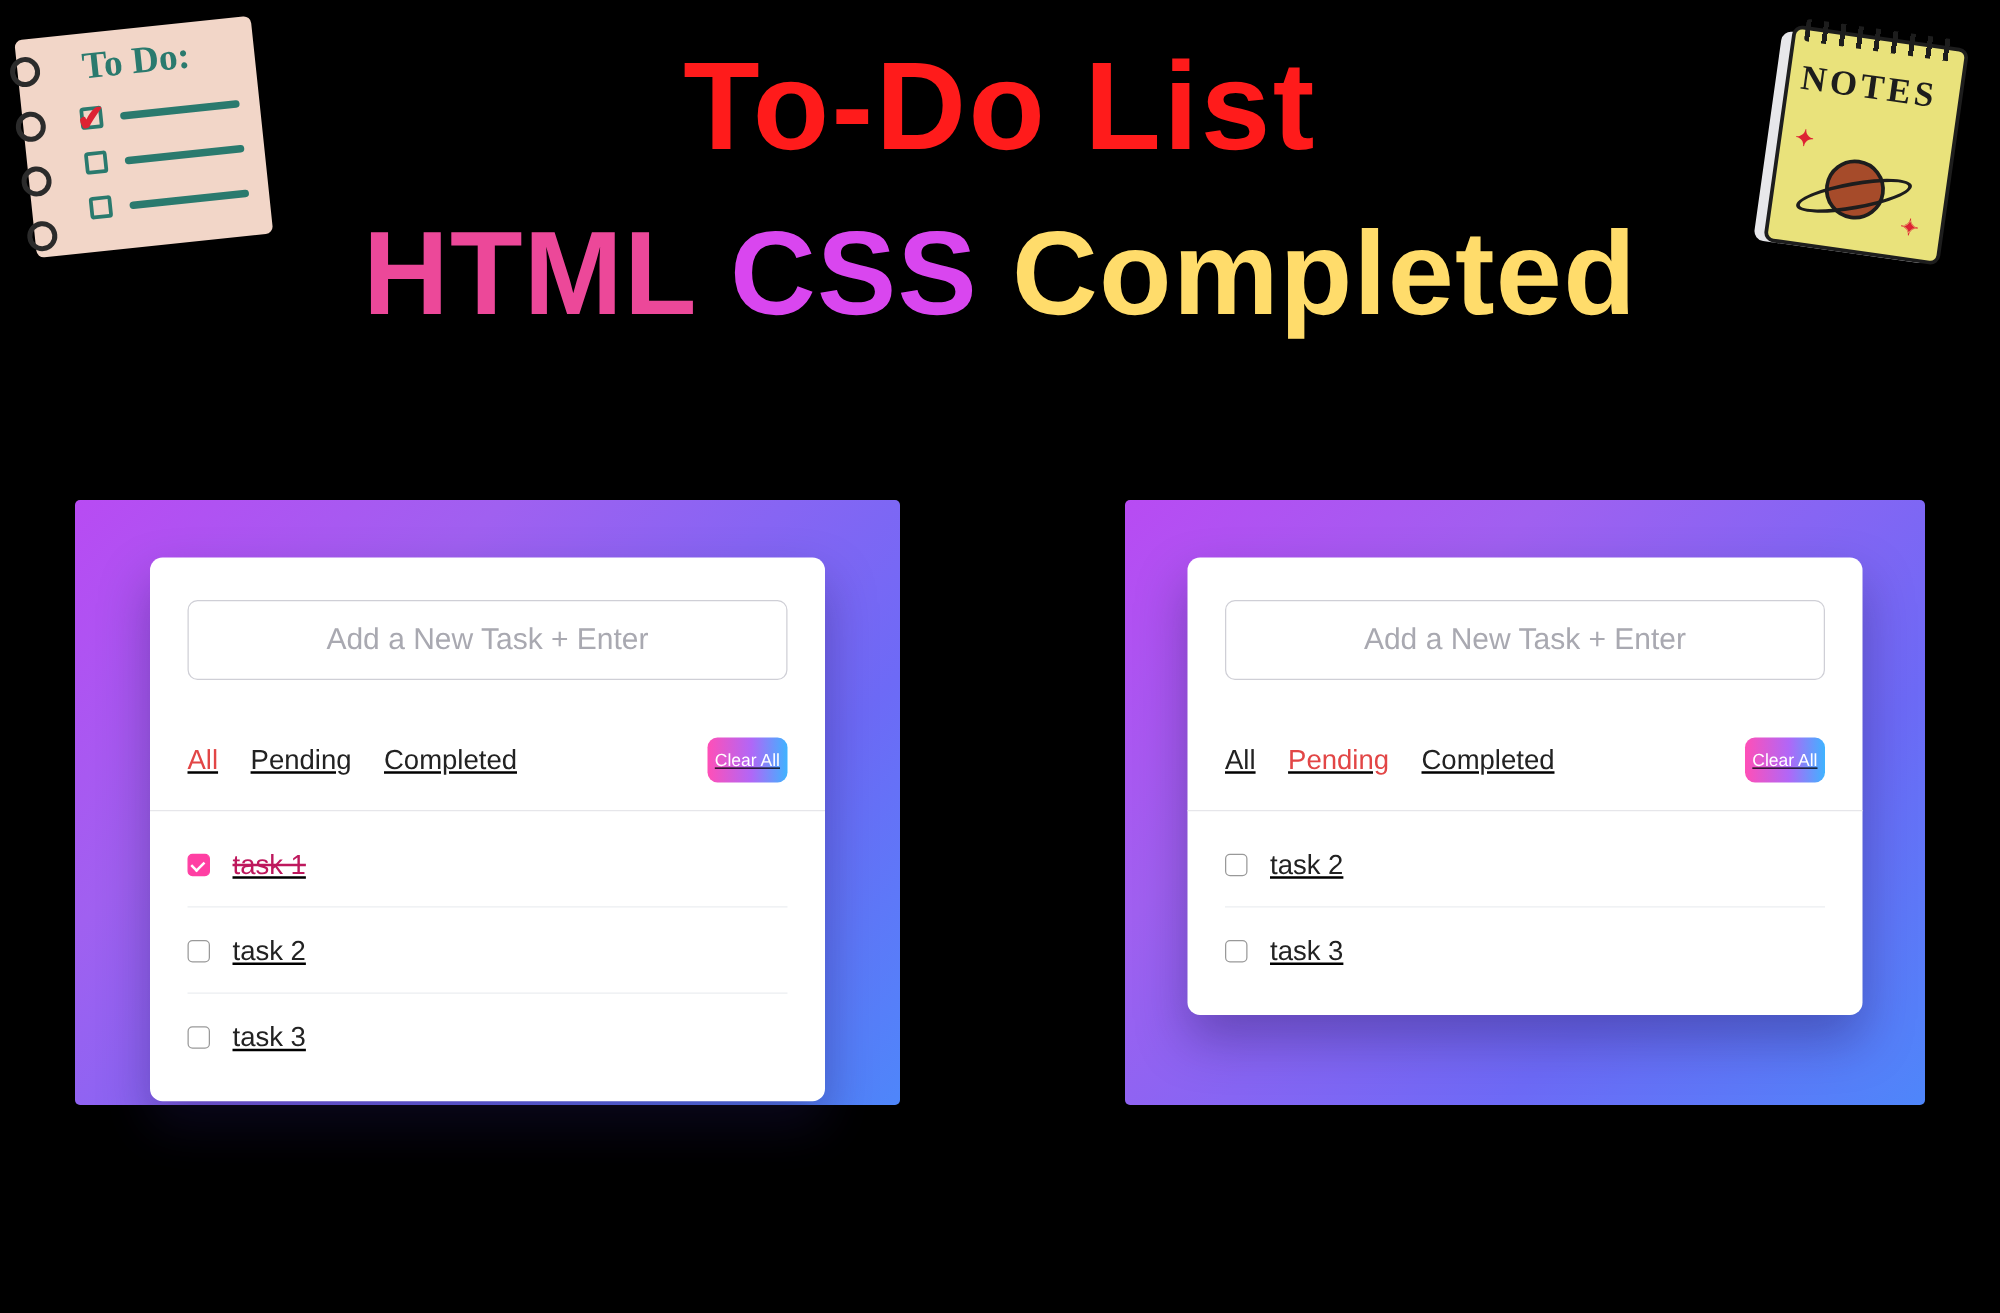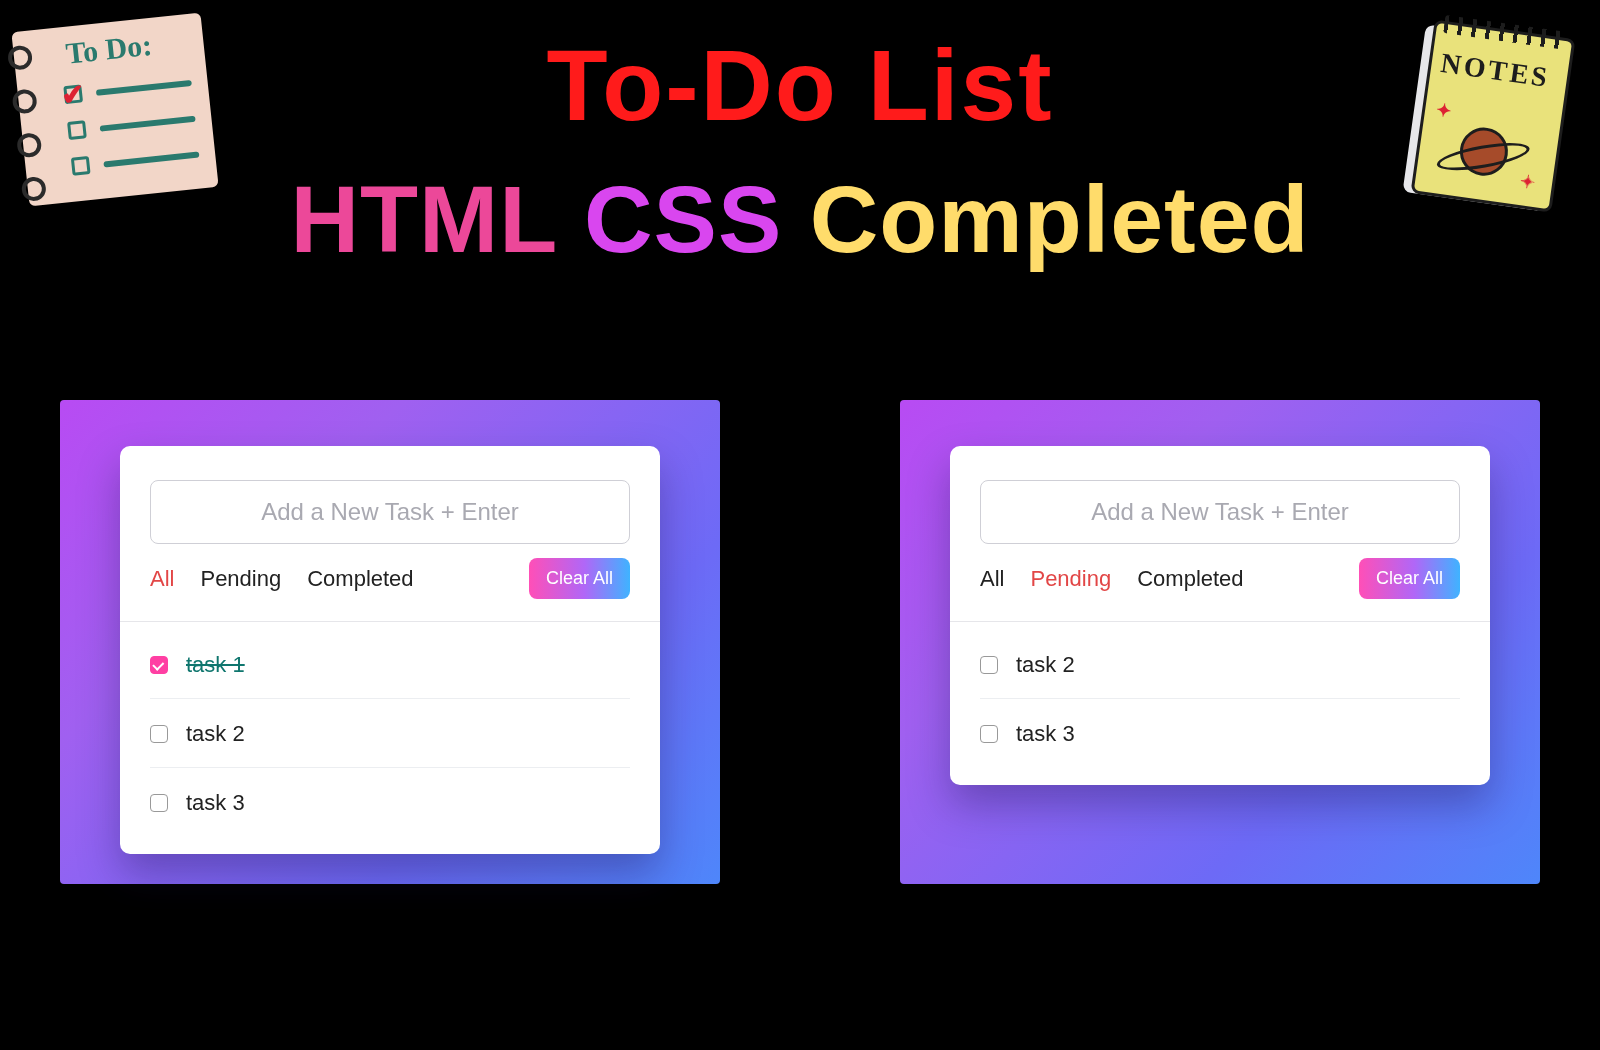--- a/index.html
+++ b/index.html
@@ -111,20 +111,21 @@
     left: 60px; right: 60px; top: 400px;
     display: flex; gap: 90px; justify-content: space-between;
   }
   .stage {
     position: relative;
     width: 660px; height: 484px; flex: 0 0 auto;
     border-radius: 4px;
     background: linear-gradient(135deg,#b84bf3 0%, #a060f0 30%, #6d6af6 70%, #4e86fa 100%);
     display: flex; align-items: flex-start; justify-content: center;
     padding-top: 46px;
+    text-decoration: underline;
   }
   .stage.right { width: 640px; }
 
   .card {
     width: 540px;
     background: #fff;
     border-radius: 10px;
     box-shadow: 0 20px 40px rgba(30,20,80,.35);
     padding: 34px 30px 18px;
   }
@@ -135,31 +136,31 @@
     border-radius: 8px;
     background: #fff;
     font-size: 24px;
     color: #333;
     text-align: center;
   }
   .task-input::placeholder { color: #a9a9b1; }
 
   .tabs-row {
     display:flex; align-items:center; justify-content:space-between;
-    margin-top: 14px;
+    margin-top: 46px;
   }
   .tabs { display:flex; gap:26px; font-size:22px; color:#222; }
   .tabs .tab { cursor:pointer; }
   .tabs .tab.active { color:#e24646; }
 
   .clear {
     border:none; cursor:pointer;
-    padding: 10px 17px;
+    padding: 10px 6px;
     border-radius: 8px;
-    color:#fff; font-size:18px; font-weight:500;
+    color:#fff; font-size:14px; font-weight:500;
     background: linear-gradient(90deg,#ff4fb7 0%, #b067f7 55%, #3fb3ff 100%);
   }
 
   .divider { height:1px; background:#e6e6ea; margin: 22px -30px 0; }
 
   .tasks { margin-top: 8px; }
   .task {
     display:flex; align-items:center; gap:18px;
     padding: 22px 0 20px;
     border-bottom: 1px solid #eceef1;
@@ -173,21 +174,21 @@
     display:inline-flex; align-items:center; justify-content:center;
   }
   .task .chk:checked {
     background:#ff3fa3; border-color:#ff3fa3;
   }
   .task .chk:checked::after {
     content:""; width:8px; height:5px;
     border-left:2.5px solid #fff; border-bottom:2.5px solid #fff;
     transform: rotate(-45deg) translateY(-1px);
   }
-  .task.done .label { text-decoration: line-through; color:#0f766e; }
+  .task.done .label { text-decoration: line-through; color:#be185d; }
 </style>
 </head>
 <body>
 
 <div class="todo-doodle">
   <div class="paper"></div>
   <div class="ring r1"></div>
     <div class="ring r2"></div>
     <div class="ring r3"></div>
     <div class="ring r4"></div>

